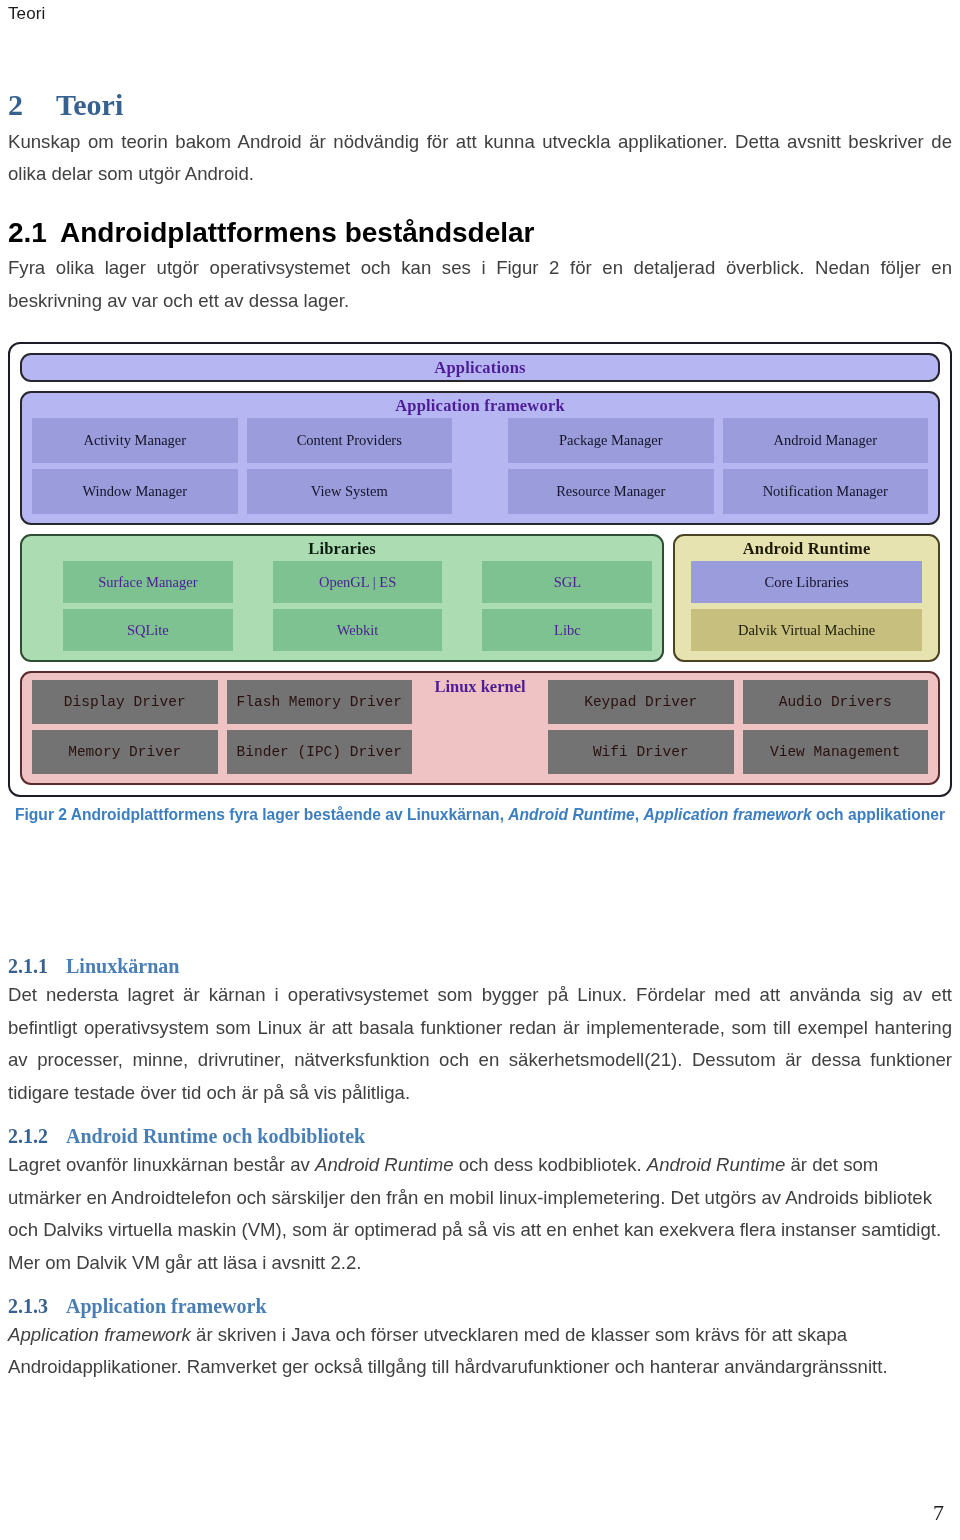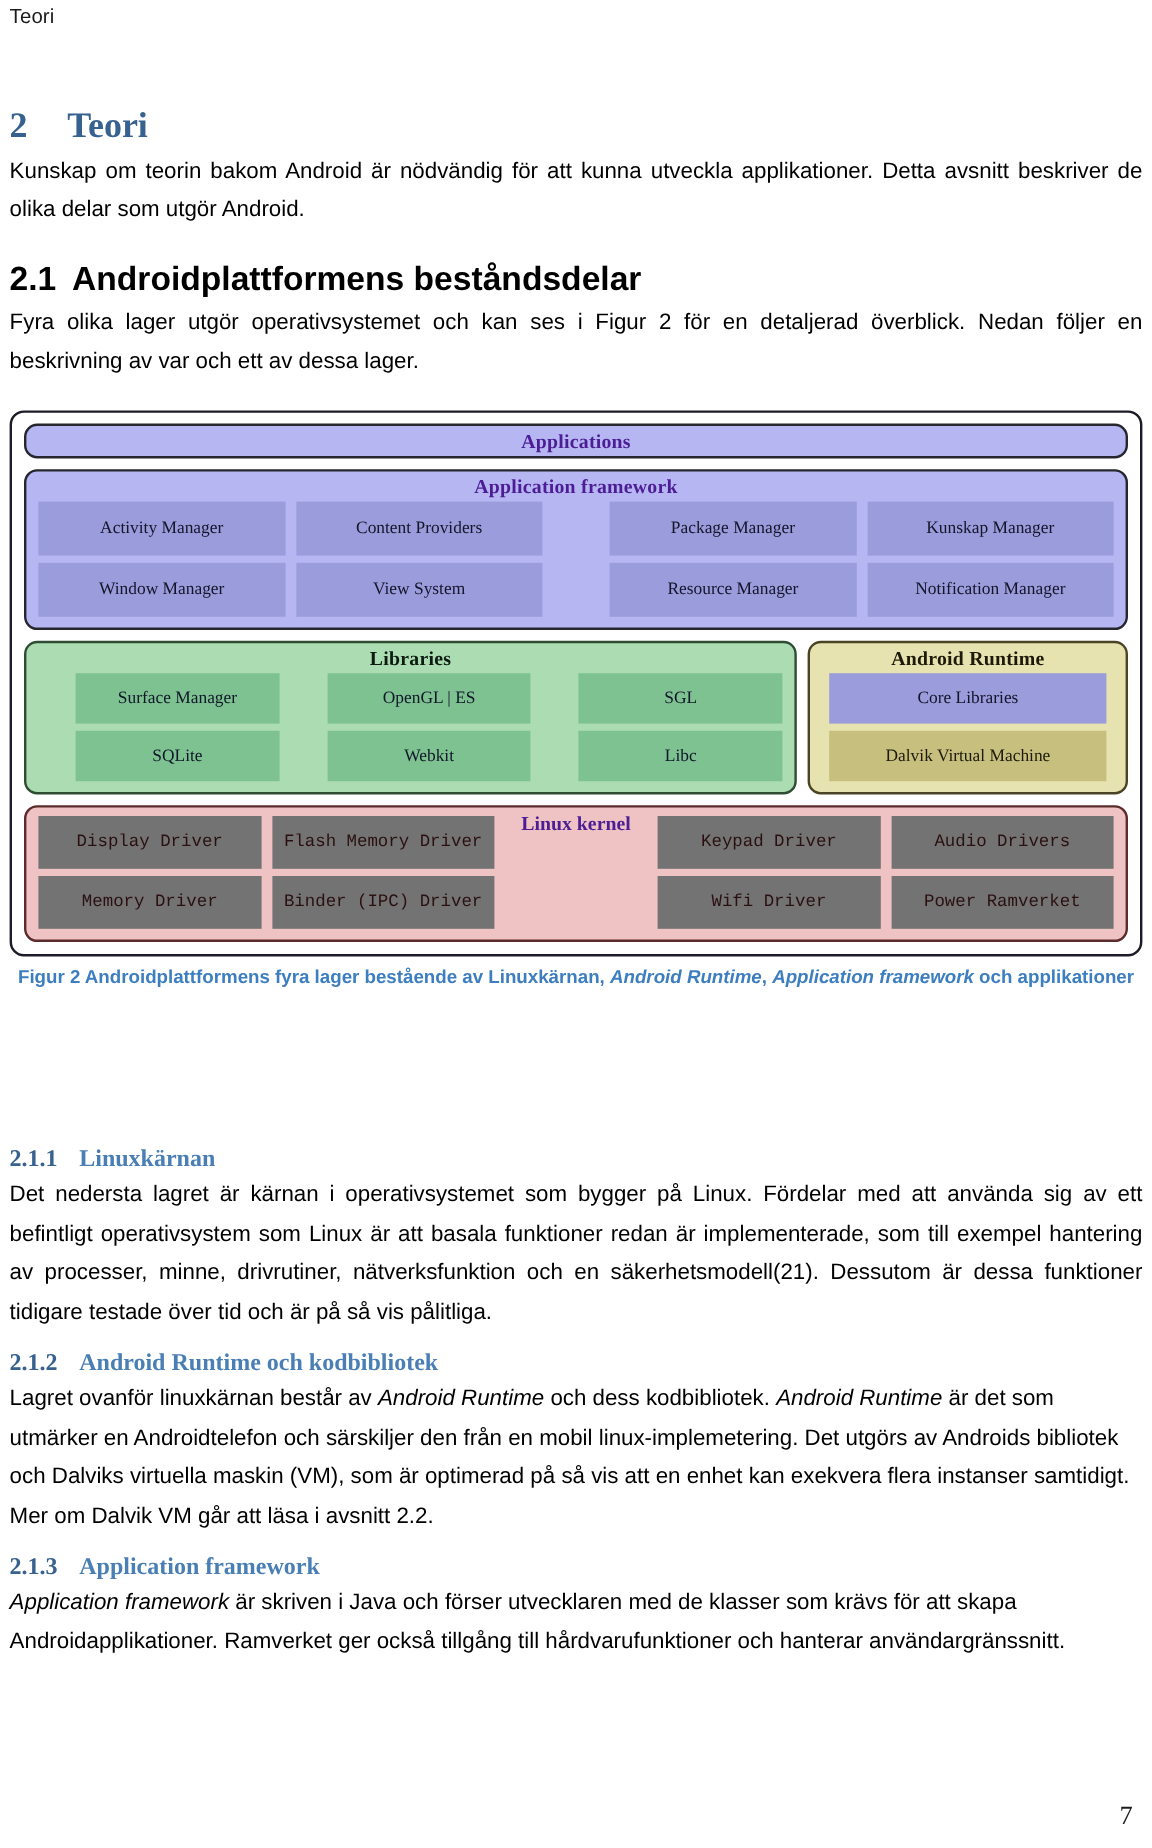--- a/index.html
+++ b/index.html
@@ -61,21 +61,21 @@
     color: #4a7fb5;
     margin: 14px 0 1px 0;
     line-height: 1.2;
   }
   h3.sec .num { display:inline-block; width: 58px; color:#37618f; }
 
   p.body {
     font-size: 18.6px;
     line-height: 1.76;
     margin: 0 0 2px 0;
-    color: #000000;
+    color: #404040;
     text-align: justify;
   }
   p.body.ragged { text-align: left; }
   p.body i, p.body em { font-style: italic; }
 
   
   .figure-wrap {
     position: absolute;
     left: 8px;
     top: 342px;
@@ -150,21 +150,21 @@
   .lyr-libs {
     background: #abdcb2;
     border: 2px solid #2e4d33;
     border-radius: 11px;
     flex: 1 1 68.5%;
     box-sizing: border-box;
     overflow: hidden;
     margin-bottom: 0;
   }
   .lyr-libs .layer-title { color: #0e1b11; }
-  .lyr-libs .cell { background: #7fc291; height: 42px; color: #0f172a; margin-left: 31px; }
+  .lyr-libs .cell { background: #7fc291; height: 42px; color: #4c1d95; margin-left: 31px; }
 
   .lyr-runtime {
     background: #e6e3b0;
     border: 2px solid #4a4424;
     border-radius: 11px;
     flex: 0 0 29%;
     box-sizing: border-box;
     overflow: hidden;
     margin-bottom: 0;
   }
@@ -252,21 +252,21 @@
     </div>
 
     <div class="layer lyr-framework">
       <div class="layer-title">Application framework</div>
       <div class="cells rows">
         <div class="cellrow">
           <div class="cell">Activity Manager</div>
           <div class="cell">Content Providers</div>
           <div class="gap"></div>
           <div class="cell">Package Manager</div>
-          <div class="cell">Kunskap Manager</div>
+          <div class="cell">Android Manager</div>
         </div>
         <div class="cellrow">
           <div class="cell">Window Manager</div>
           <div class="cell">View System</div>
           <div class="gap"></div>
           <div class="cell">Resource Manager</div>
           <div class="cell">Notification Manager</div>
         </div>
       </div>
     </div>
@@ -311,21 +311,21 @@
           <div class="cell">Flash Memory Driver</div>
           <div class="gap"></div>
           <div class="cell">Keypad Driver</div>
           <div class="cell">Audio Drivers</div>
         </div>
         <div class="cellrow">
           <div class="cell">Memory Driver</div>
           <div class="cell">Binder (IPC) Driver</div>
           <div class="gap"></div>
           <div class="cell">Wifi Driver</div>
-          <div class="cell">Power Ramverket</div>
+          <div class="cell">View Management</div>
         </div>
       </div>
     </div>
 
   </div>
 
   <div class="fig-caption">
     <span>Figur 2 Androidplattformens fyra lager bestående av Linuxkärnan, </span><i>Android Runtime</i><span>, </span><i>Application framework</i><span> och applikationer</span>
   </div>
 </div>

